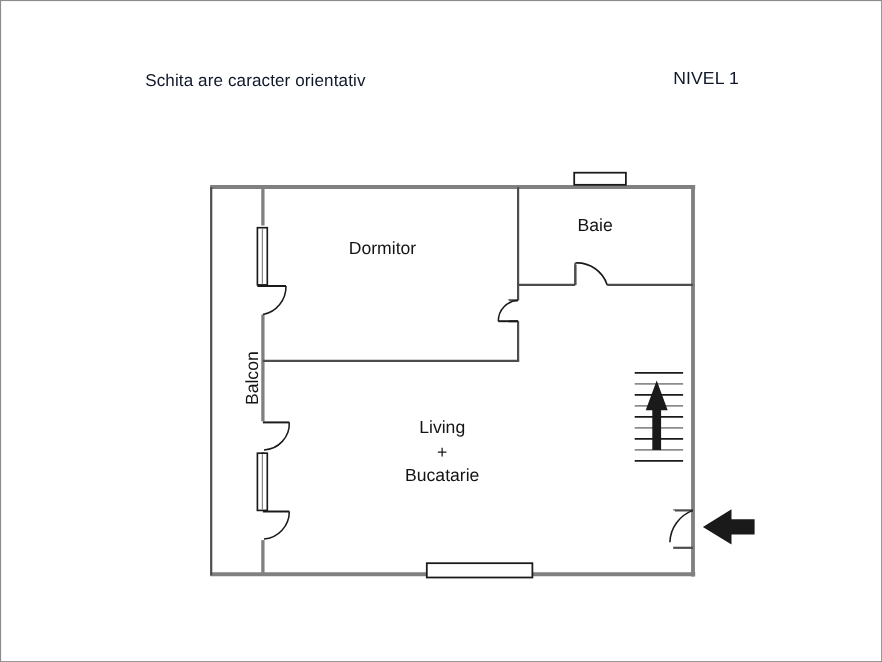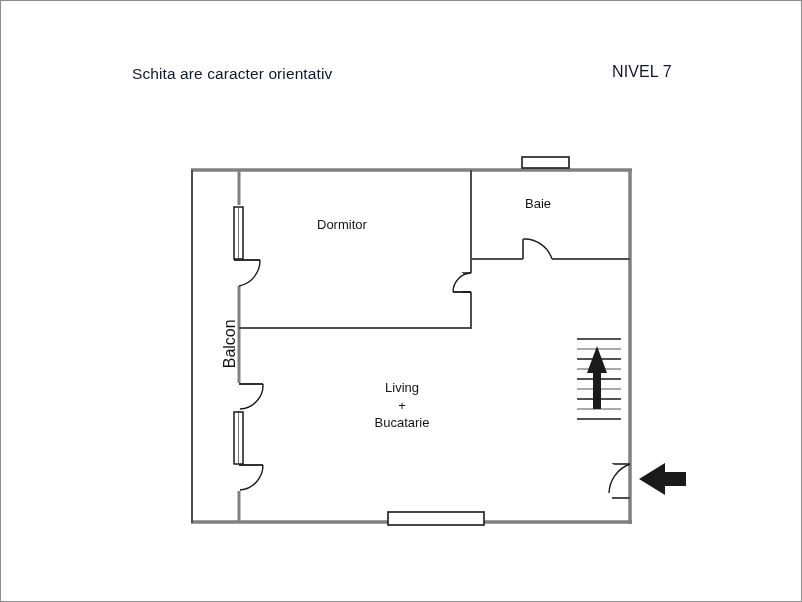--- a/index.html
+++ b/index.html
@@ -39,21 +39,21 @@
     left: 131px;
     top: 64px;
   }
   #level-label {
     left: 611px;
     top: 62px;
     font-size: 16px;
   }
   .room-label {
     position: absolute;
-    font-size: 13px;
+    font-size: 16px;
     color: #141414;
     white-space: nowrap;
     text-align: center;
     line-height: 1.35;
   }
   #label-dormitor {
     left: 316px;
     top: 215px;
   }
   #label-baie {
@@ -79,21 +79,21 @@
     font-size: 16px;
   }
 </style>
 </head>
 <body>
 
 <div id="page">
 
   <div class="note-text" id="caption-note">Schita are caracter orientativ</div>
 
-  <div class="note-text" id="level-label">NIVEL 7</div>
+  <div class="note-text" id="level-label">NIVEL 1</div>
 
   <svg id="plan-svg" viewBox="0 0 802 602">
 
     <g>
 
       <line x1="190" y1="169" x2="631" y2="169" stroke="#808080" stroke-width="3.5"></line>
 
       <line x1="629" y1="169" x2="629" y2="523" stroke="#808080" stroke-width="3.5"></line>
 
       <line x1="190" y1="521" x2="631" y2="521" stroke="#808080" stroke-width="3.5"></line>

